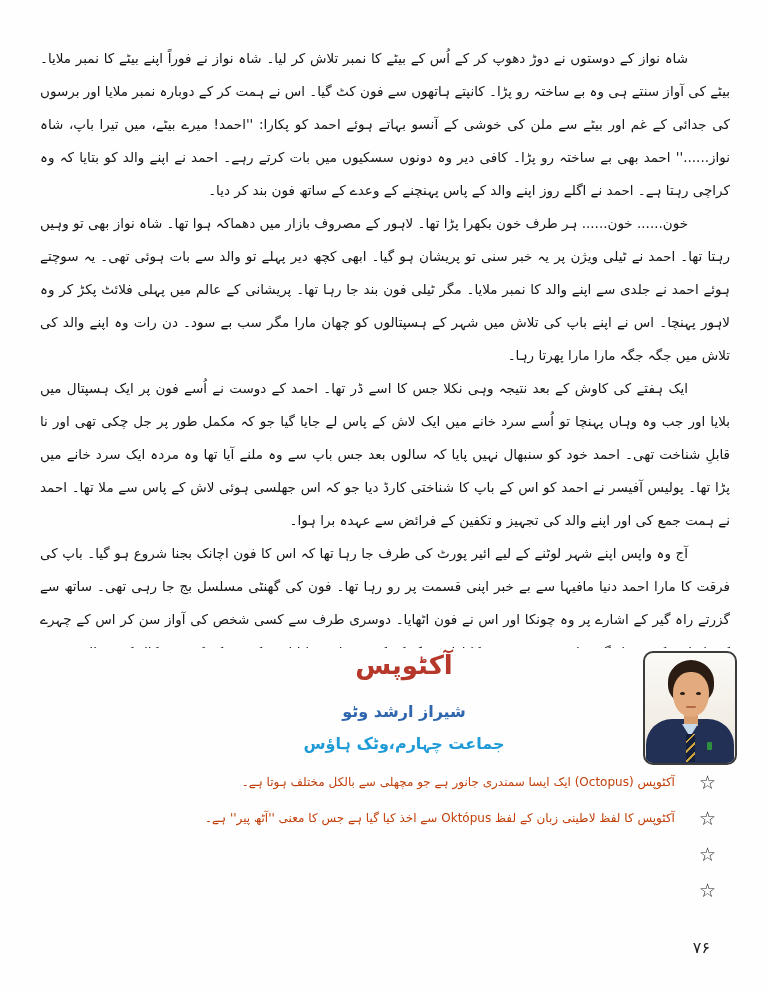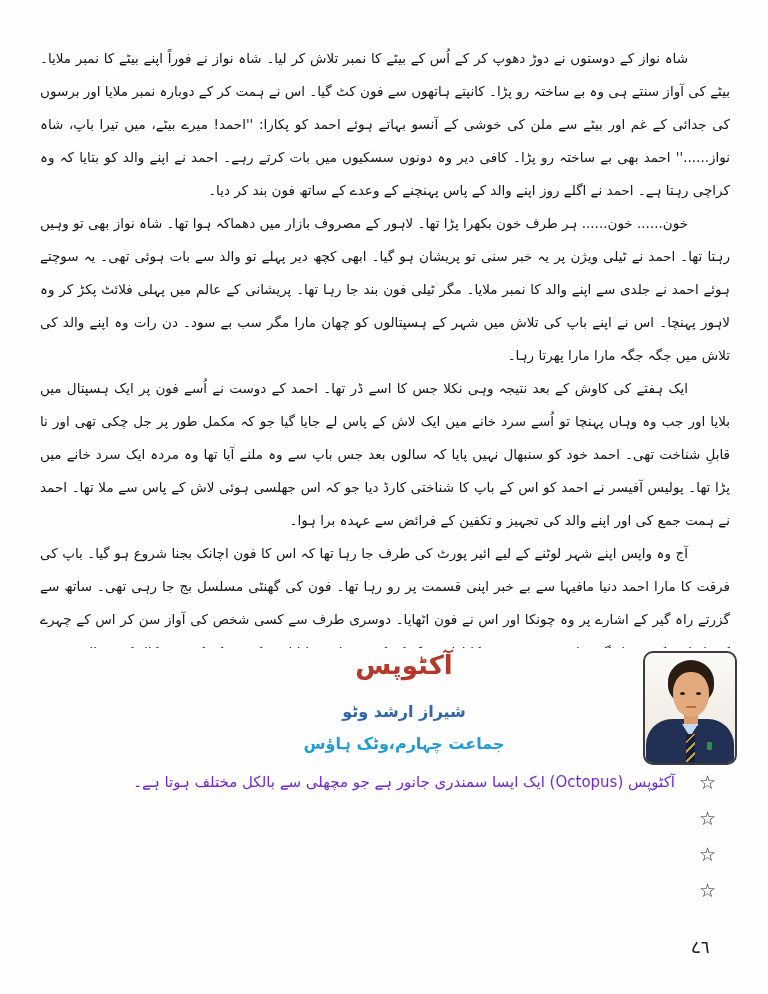--- a/index.html
+++ b/index.html
@@ -98,32 +98,31 @@
   .star{
     font-size:19px;
     line-height:24px;
     color:#1a1a1a;
     flex:0 0 auto;
   }
   .fact-text{
     direction:rtl;
     unicode-bidi:plaintext;
     text-align:center;
-    font-size:15px;
+    font-size:12px;
     line-height:24px;
-    color:#6d28d9;
+    color:#c2410c;
   }
   
   .page-number{
     position:absolute;
     top:938px;right:58px;
     font-size:16px;
     color:#222;
     direction:rtl;
-    font-family:Liberation Serif, serif;
   }
 </style>
 </head>
 <body>
 
 <div class="page">
 
   <div class="story">
     <p>شاہ نواز کے دوستوں نے دوڑ دھوپ کر کے اُس کے بیٹے کا نمبر تلاش کر لیا۔ شاہ نواز نے فوراً اپنے بیٹے کا نمبر ملایا۔ بیٹے کی آواز سنتے ہی وہ بے ساختہ رو پڑا۔ کانپتے ہاتھوں سے فون کٹ گیا۔ اس نے ہمت کر کے دوبارہ نمبر ملایا اور برسوں کی جدائی کے غم اور بیٹے سے ملن کی خوشی کے آنسو بہاتے ہوئے احمد کو پکارا: ''احمد! میرے بیٹے، میں تیرا باپ، شاہ نواز......'' احمد بھی بے ساختہ رو پڑا۔ کافی دیر وہ دونوں سسکیوں میں بات کرتے رہے۔ احمد نے اپنے والد کو بتایا کہ وہ کراچی رہتا ہے۔ احمد نے اگلے روز اپنے والد کے پاس پہنچنے کے وعدے کے ساتھ فون بند کر دیا۔</p>
     <p>خون...... خون...... ہر طرف خون بکھرا پڑا تھا۔ لاہور کے مصروف بازار میں دھماکہ ہوا تھا۔ شاہ نواز بھی تو وہیں رہتا تھا۔ احمد نے ٹیلی ویژن پر یہ خبر سنی تو پریشان ہو گیا۔ ابھی کچھ دیر پہلے تو والد سے بات ہوئی تھی۔ یہ سوچتے ہوئے احمد نے جلدی سے اپنے والد کا نمبر ملایا۔ مگر ٹیلی فون بند جا رہا تھا۔ پریشانی کے عالم میں پہلی فلائٹ پکڑ کر وہ لاہور پہنچا۔ اس نے اپنے باپ کی تلاش میں شہر کے ہسپتالوں کو چھان مارا مگر سب بے سود۔ دن رات وہ اپنے والد کی تلاش میں جگہ جگہ مارا مارا پھرتا رہا۔</p>
@@ -149,20 +148,21 @@
     </div>
   </div>
 
   <div class="facts">
     <div class="fact-row">
       <span class="star">☆</span>
       <span class="fact-text">آکٹوپس (Octopus) ایک ایسا سمندری جانور ہے جو مچھلی سے بالکل مختلف ہوتا ہے۔</span>
     </div>
     <div class="fact-row">
       <span class="star">☆</span>
+      <span class="fact-text">آکٹوپس کا لفظ لاطینی زبان کے لفظ Októpus سے اخذ کیا گیا ہے جس کا معنی ''آٹھ پیر'' ہے۔</span>
     </div>
     <div class="fact-row">
       <span class="star">☆</span>
     </div>
     <div class="fact-row">
       <span class="star">☆</span>
     </div>
   </div>
 
   <div class="page-number">۷۶</div>

